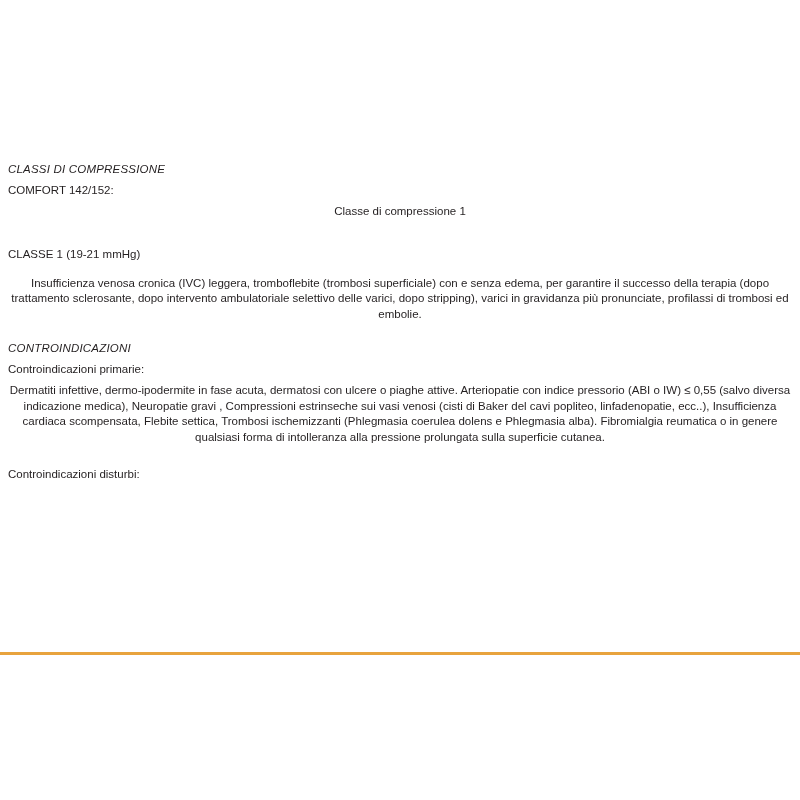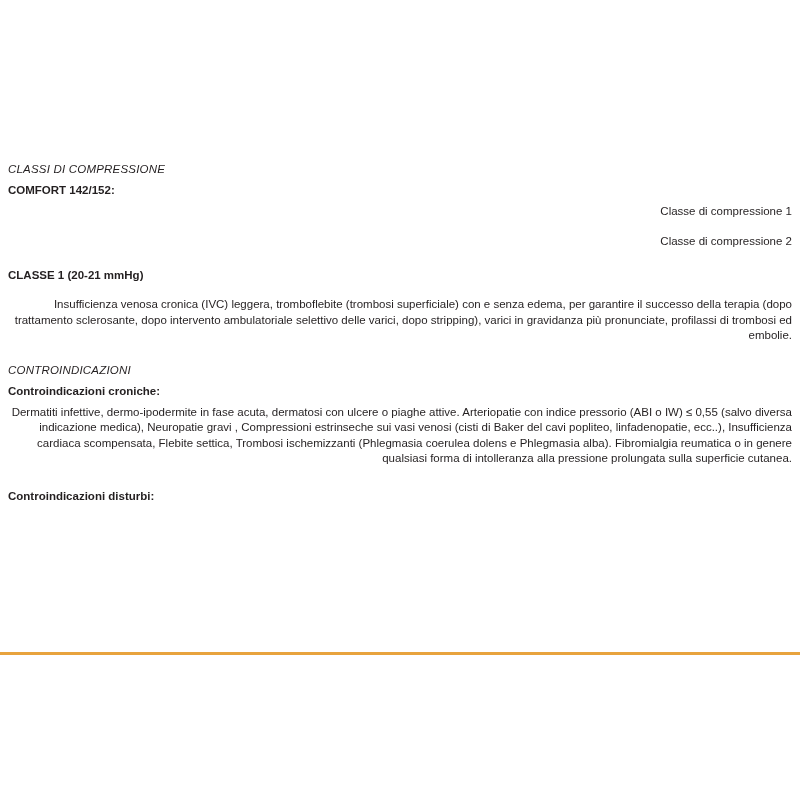--- a/index.html
+++ b/index.html
@@ -31,30 +31,30 @@
     width: 784px;
   }
   .section-heading {
     font-style: italic;
     font-size: 11.5px;
     line-height: 14px;
     margin: 0 0 7px 0;
     letter-spacing: 0.2px;
   }
   .sub-heading {
-    font-weight: bold;
+    font-weight: normal;
     font-size: 11.5px;
     line-height: 15px;
     margin: 0 0 6px 0;
   }
   .body-text {
     font-size: 11.5px;
     line-height: 15.5px;
     margin: 0 0 6px 0;
-    text-align: right;
+    text-align: center;
   }
   .gap-sm { height: 8px; }
   .gap-md { height: 13px; }
   .gap-lg { height: 16px; }
   .bottom-rule {
     position: absolute;
     left: 0;
     top: 652px;
     width: 800px;
     height: 3px;
@@ -70,38 +70,37 @@
 
     <p class="section-heading">CLASSI DI COMPRESSIONE</p>
 
     <p class="sub-heading">COMFORT 142/152:</p>
 
     <p class="body-text">Classe di compressione 1</p>
 
     <div class="gap-sm"></div>
 
 
-    <p class="body-text">Classe di compressione 2</p>
 
     <div class="gap-md"></div>
 
 
-    <p class="sub-heading">CLASSE 1 (20-21 mmHg)</p>
+    <p class="sub-heading">CLASSE 1 (19-21 mmHg)</p>
 
 
     <div class="gap-sm"></div>
 
 
     <p class="body-text">Insufficienza venosa cronica (IVC) leggera, tromboflebite (trombosi superficiale) con e senza edema, per garantire il successo della terapia (dopo trattamento sclerosante, dopo intervento ambulatoriale selettivo delle varici, dopo stripping), varici in gravidanza più pronunciate, profilassi di trombosi ed embolie.</p>
 
     <div class="gap-md"></div>
 
     <p class="section-heading">CONTROINDICAZIONI</p>
 
-    <p class="sub-heading">Controindicazioni croniche:</p>
+    <p class="sub-heading">Controindicazioni primarie:</p>
 
     <p class="body-text">Dermatiti infettive, dermo-ipodermite in fase acuta, dermatosi con ulcere o piaghe attive. Arteriopatie con indice pressorio (ABI o IW) ≤ 0,55 (salvo diversa indicazione medica), Neuropatie gravi , Compressioni estrinseche sui vasi venosi (cisti di Baker del cavi popliteo, linfadenopatie, ecc..), Insufficienza cardiaca scompensata, Flebite settica, Trombosi ischemizzanti (Phlegmasia coerulea dolens e Phlegmasia alba). Fibromialgia reumatica o in genere qualsiasi forma di intolleranza alla pressione prolungata sulla superficie cutanea.</p>
 
     <div class="gap-lg"></div>
 
     <p class="sub-heading">Controindicazioni disturbi:</p>
 
 
   </div>
 

